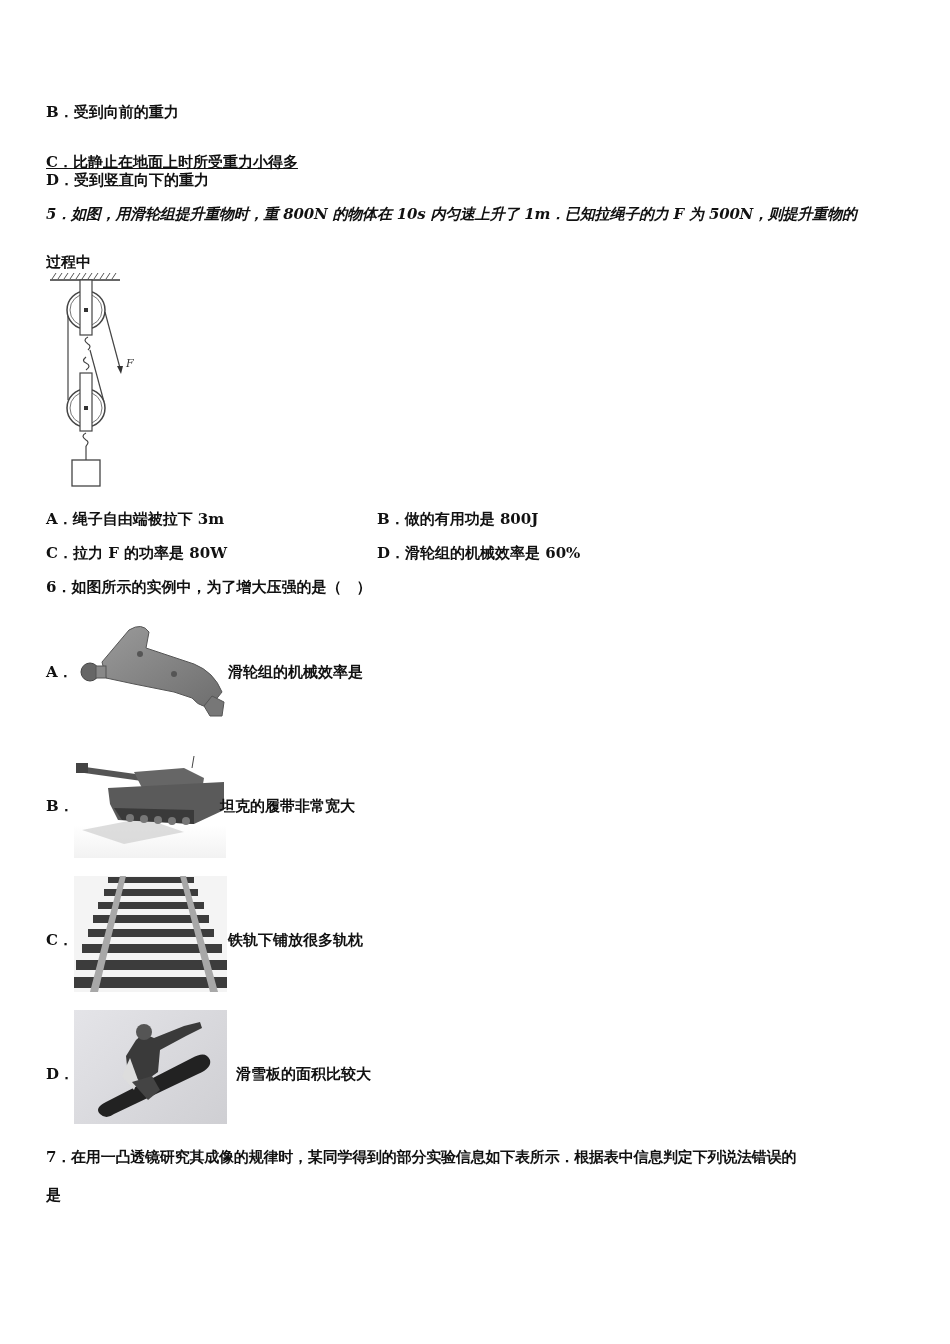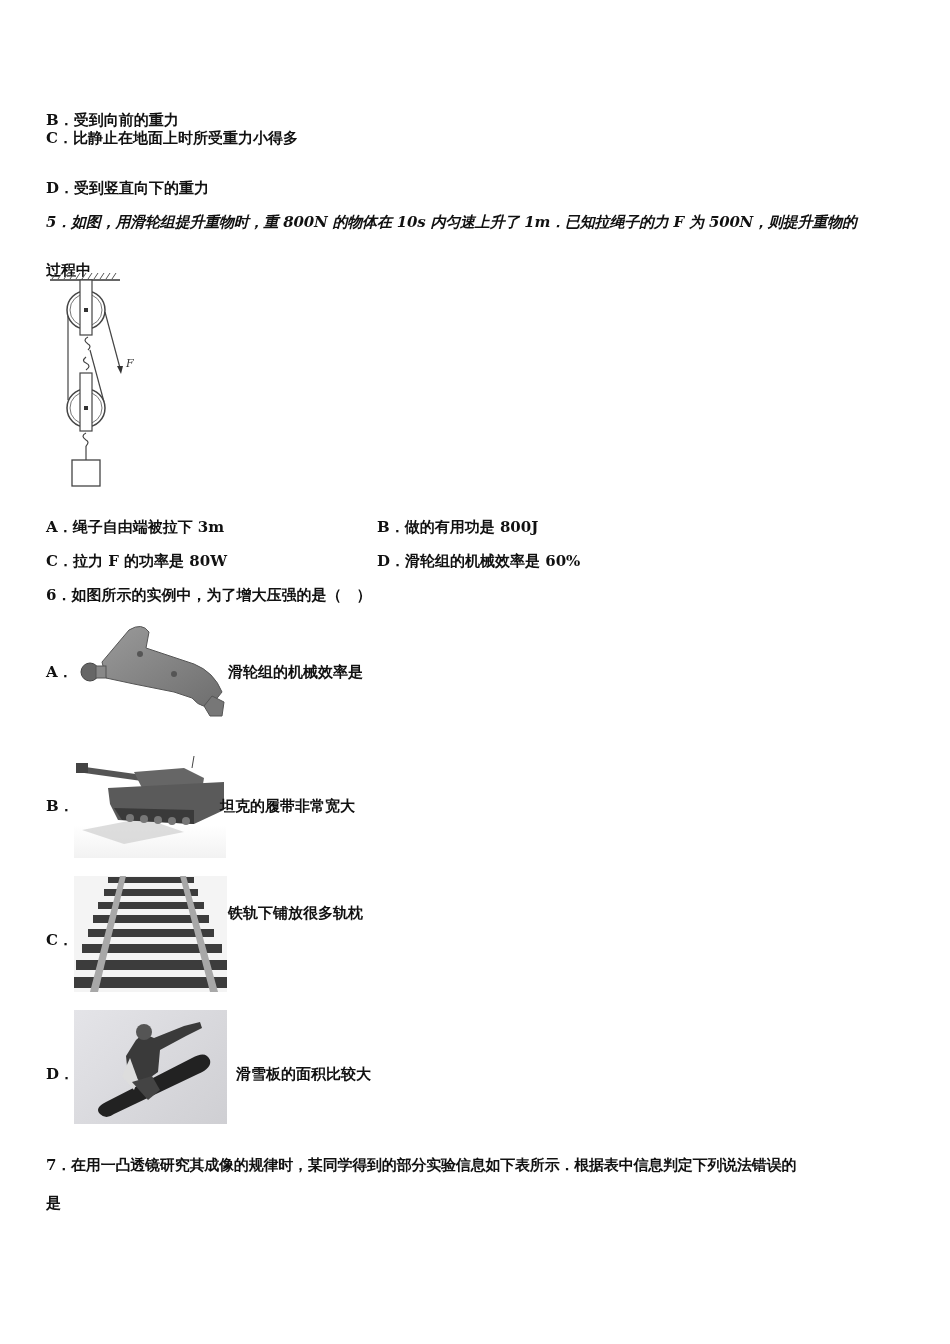--- a/index.html
+++ b/index.html
@@ -1,30 +1,30 @@
 <!DOCTYPE html>
 <html><head>
 <meta charset="utf-8">
 <style>
   html, body { margin: 0; padding: 0; background: #ffffff; }
   body { width: 950px; height: 1344px; position: relative; overflow: hidden;
          font-family: "DejaVu Serif", "Liberation Serif", serif; color: #111; }
-  .line { position: absolute; left: 46px; font-size: 15px; font-weight: bold; white-space: nowrap; line-height: 20px; margin-top: 8px; }
+  .line { position: absolute; left: 46px; font-size: 15px; font-weight: bold; white-space: nowrap; line-height: 20px; }
   .fig { position: absolute; }
   .img-box { position: absolute; overflow: hidden; }
   .cap { position: absolute; font-size: 15px; font-weight: bold; white-space: nowrap; line-height: 20px; }
   .lbl { position: absolute; left: 46px; font-size: 15px; font-weight: bold; line-height: 20px; }
 </style>
 </head>
 <body>
 
 <div class="line" style="top:102px;">
   <span>B．</span><span>受到向前的重力</span>
 </div>
-<div class="line" style="top:120px;">
+<div class="line" style="top:152px;text-decoration:underline;">
   <span>C．</span><span>比静止在地面上时所受重力小得多</span>
 </div>
 <div class="line" style="top:170px;">
   <span>D．</span><span>受到竖直向下的重力</span>
 </div>
 
 <div class="line" style="top:204px; letter-spacing:-0.2px;font-style:italic;">5．如图，用滑轮组提升重物时，重 800N 的物体在 10s 内匀速上升了 1m．已知拉绳子的力 F 为 500N，则提升重物的</div>
 <div class="line" style="top:252px;">过程中</div>
 
 <div class="fig" style="left:44px; top:270px; width:110px; height:220px;">
@@ -139,21 +139,21 @@
       <rect x="19" y="39" width="116" height="8"></rect>
       <rect x="14" y="53" width="126" height="8"></rect>
       <rect x="8" y="68" width="140" height="9"></rect>
       <rect x="2" y="84" width="151" height="10"></rect>
       <rect x="0" y="101" width="153" height="11"></rect>
     </g>
     <polygon points="46,0 52,0 24,116 16,116" fill="#a8a8a8"></polygon>
     <polygon points="106,0 112,0 144,116 136,116" fill="#a8a8a8"></polygon>
   </svg>
 </div>
-<div class="cap" style="left:228px; top:903px;text-align:right;">铁轨下铺放很多轨枕</div>
+<div class="cap" style="left:228px; top:930px;text-align:right;">铁轨下铺放很多轨枕</div>
 
 <div class="lbl" style="top:1064px;">D．</div>
 <div class="img-box" style="left:74px; top:1010px; width:153px; height:114px; background: linear-gradient(135deg, #e4e4e8, #cfcfd3);">
   <svg width="153" height="114" viewBox="0 0 153 114">
     <path d="M26 104 Q20 98 32 92 L118 48 Q132 40 136 50 Q138 58 124 64 L40 104 Q32 110 26 104 Z" fill="#222"></path>
     <path d="M62 30 Q70 22 80 28 L110 16 L126 12 L128 18 L112 26 L86 40 L84 62 L70 72 L54 66 L52 46 Z" fill="#3a3a3a"></path>
     <circle cx="70" cy="22" r="8" fill="#555"></circle>
     <path d="M56 48 L48 66 L60 80 L64 70 Z" fill="#ddd"></path>
     <path d="M58 72 L74 90 L86 80 L78 66 Z" fill="#444"></path>
   </svg>

